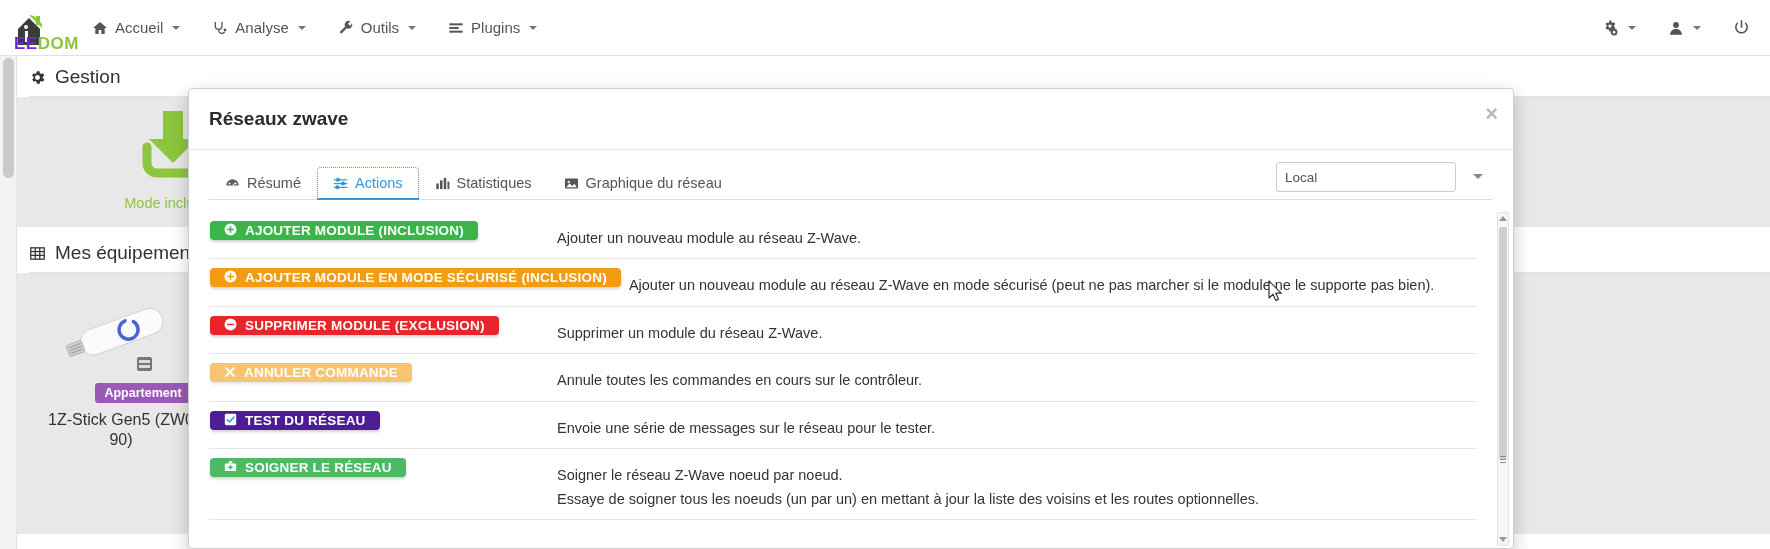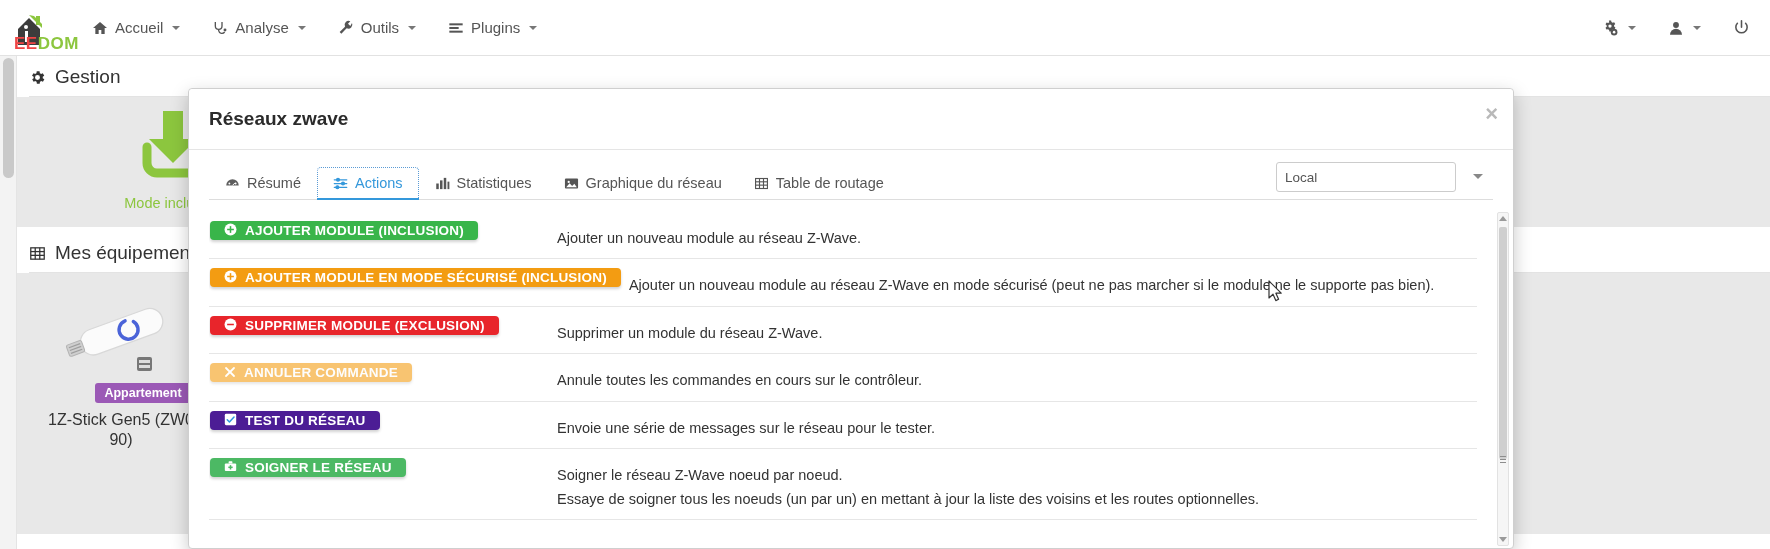--- a/index.html
+++ b/index.html
@@ -24,21 +24,21 @@
   .brand {
     display: flex; align-items: flex-end;
     margin-left: 12px; margin-right: 22px;
     height: 40px;
   }
   .brand-mark { position: relative; width: 42px; height: 36px; }
   .brand-text {
     font-size: 17px; font-weight: bold; letter-spacing: .5px;
     position: absolute; left: 14px; bottom: 1px;
   }
-  .brand-text .ee { color: #ef4444; }
+  .brand-text .ee { color: #6d28d9; }
   .brand-text .dom { color: #8cc63e; }
 
   .nav-item {
     display: flex; align-items: center; gap: 7px;
     padding: 0 16px; height: 56px;
     color: #555; font-size: 15px;
     cursor: pointer;
   }
   .nav-item .caret {
     width: 0; height: 0; margin-left: 2px;
@@ -462,32 +462,20 @@
         <span class="ico">
           <svg width="15" height="15" viewBox="0 0 24 24" fill="#555">
             <rect x="1.5" y="4" width="21" height="16" rx="1.5"></rect>
             <circle cx="7.5" cy="9.5" r="1.8" fill="#fff"></circle>
             <path d="M3.5 18 L9 11.5 13 16 16.5 12.5 20.5 18z" fill="#fff"></path>
           </svg>
         </span>
         <span>Graphique du réseau</span>
       </div>
 
-      <div class="tab">
-        <span class="ico">
-          <svg width="15" height="15" viewBox="0 0 24 24" fill="none" stroke="#555" stroke-width="1.8">
-            <rect x="2.5" y="4" width="19" height="16"></rect>
-            <line x1="2.5" y1="9.3" x2="21.5" y2="9.3"></line>
-            <line x1="2.5" y1="14.6" x2="21.5" y2="14.6"></line>
-            <line x1="8.8" y1="4" x2="8.8" y2="20"></line>
-            <line x1="15.2" y1="4" x2="15.2" y2="20"></line>
-          </svg>
-        </span>
-        <span>Table de routage</span>
-      </div>
 
       <div class="tabs-select-wrap">
         <select class="tabs-select">
           <option>Local</option>
         </select>
         <span class="select-caret"></span>
       </div>
     </div>
 
     <div class="actions-scroll">

